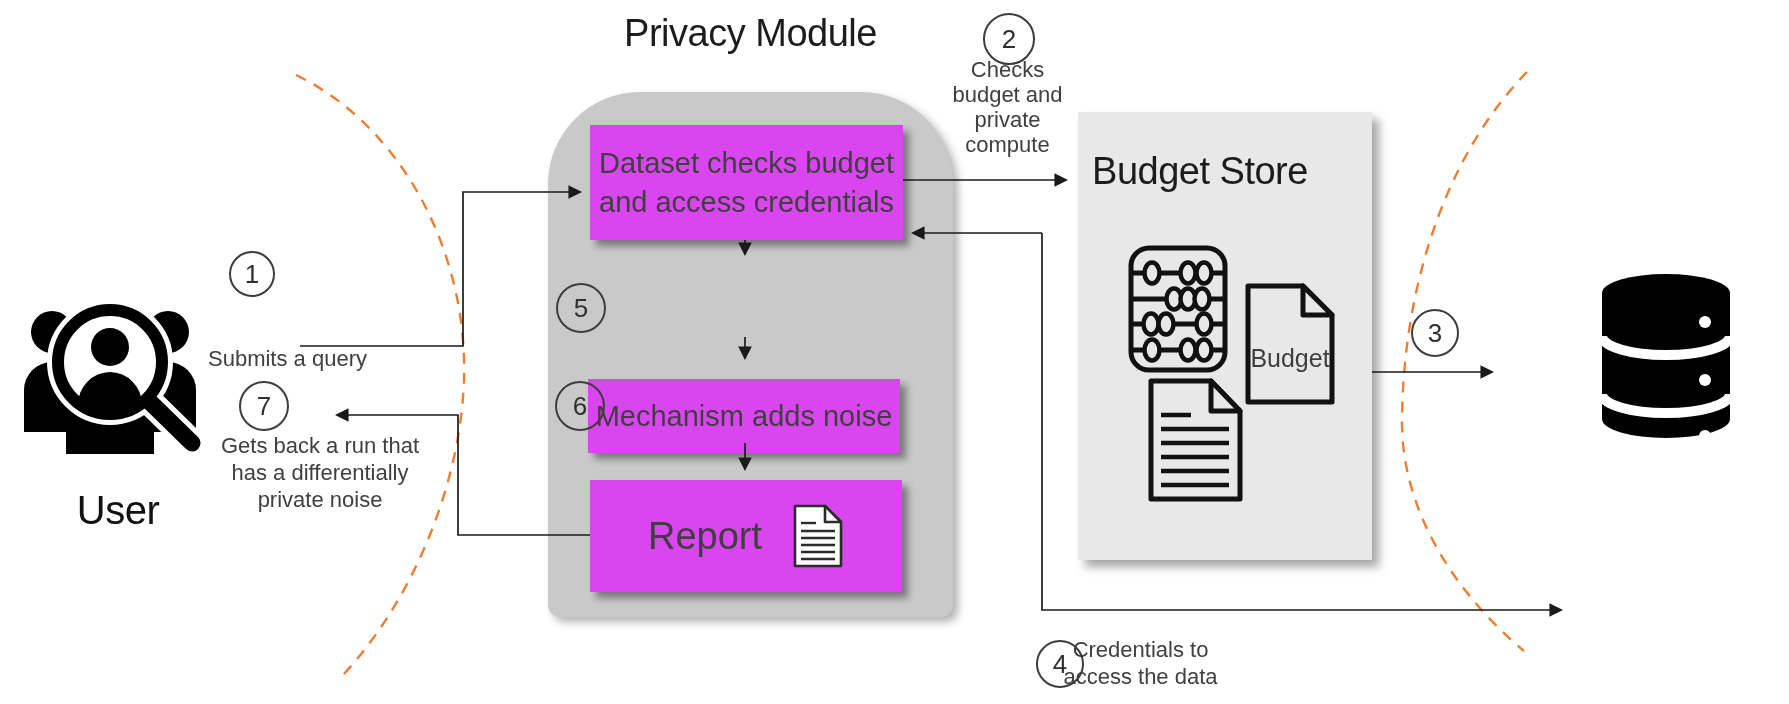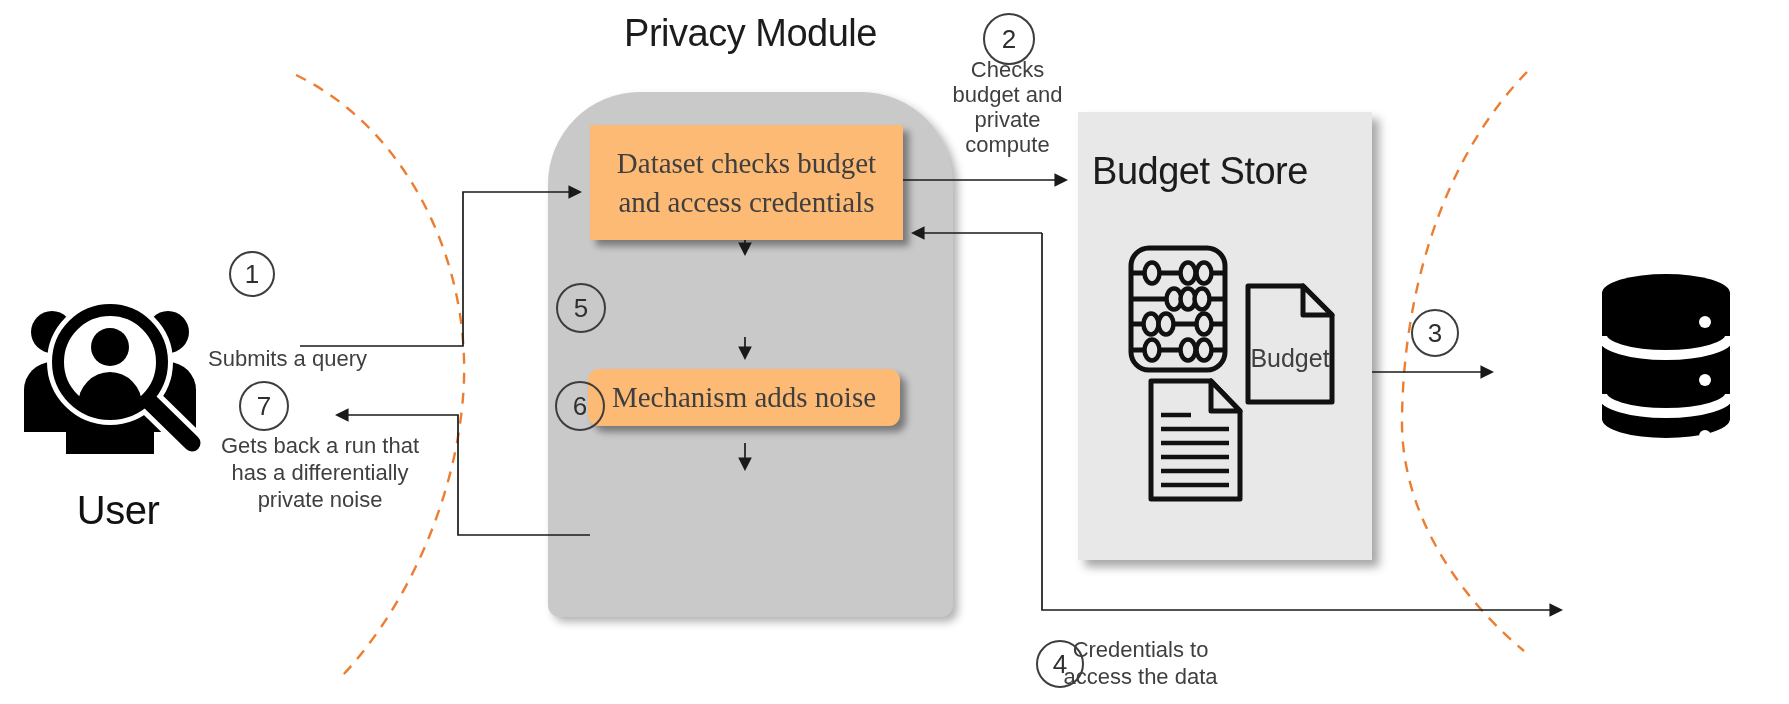--- a/index.html
+++ b/index.html
@@ -16,27 +16,27 @@
   
   .big-title{font-size:38px;color:#1c1c1c;text-align:center;letter-spacing:-0.5px;}
   .entity-title{font-size:40px;color:#111;text-align:center;letter-spacing:-0.5px;line-height:48px;}
 
   
   .pm-container{
     left:548px;top:92px;width:405px;height:525px;background:#c9c9c9;
     border-radius:92px 92px 12px 12px;box-shadow:5px 5px 9px rgba(0,0,0,.30);z-index:1;
   }
   .white-box{
-    position:absolute;background:#fdba74;box-shadow:6px 6px 7px rgba(0,0,0,.40);
+    position:absolute;background:#d946ef;box-shadow:6px 6px 7px rgba(0,0,0,.40);
     display:flex;align-items:center;justify-content:center;text-align:center;
-    font-size:29px;line-height:39px;color:#3f3f3f;z-index:2;font-family:Liberation Serif, serif;
+    font-size:29px;line-height:39px;color:#3f3f3f;z-index:2;
   }
   #box-dataset{left:590px;top:125px;width:313px;height:115px;}
   #box-private{left:588px;top:265px;width:312px;height:72px;}
-  #box-mechanism{left:588px;top:369px;width:312px;height:57px;border-radius:11px;}
+  #box-mechanism{left:588px;top:379px;width:312px;height:74px;}
   #box-report{left:590px;top:480px;width:312px;height:112px;gap:30px;}
   #box-report .report-word{font-size:38px;color:#3f3f3f;}
 
   
   .store-panel{
     left:1078px;top:112px;width:294px;height:448px;background:#e9e8e8;
     box-shadow:7px 7px 9px rgba(0,0,0,.35);z-index:1;
   }
   .store-title{left:1078px;top:150px;width:244px;}
 
@@ -75,20 +75,33 @@
 <div class="stage">
 
   <div class="abs pm-container"></div>
   <div class="abs store-panel"></div>
 
   <div class="white-box" id="box-dataset">
     <span style="width:295px">Dataset checks budget and access credentials</span>
   </div>
   <div class="white-box" id="box-mechanism">
     <span>Mechanism adds noise</span>
+  </div>
+  <div class="white-box" id="box-report">
+    <span class="report-word">Report</span>
+    <svg width="52" height="66" viewBox="0 0 52 66">
+      <path d="M3 63 V3 H33 L49 19 V63 Z" fill="#ffffff" stroke="#2b2b2b" stroke-width="2.6" stroke-linejoin="round"></path>
+      <path d="M33 3 V19 H49 Z" fill="#ffffff" stroke="#2b2b2b" stroke-width="2.6" stroke-linejoin="round"></path>
+      <line x1="9" y1="20" x2="24" y2="20" stroke="#2b2b2b" stroke-width="2.4"></line>
+      <line x1="9" y1="28" x2="43" y2="28" stroke="#2b2b2b" stroke-width="2.4"></line>
+      <line x1="9" y1="35" x2="43" y2="35" stroke="#2b2b2b" stroke-width="2.4"></line>
+      <line x1="9" y1="42" x2="43" y2="42" stroke="#2b2b2b" stroke-width="2.4"></line>
+      <line x1="9" y1="49" x2="43" y2="49" stroke="#2b2b2b" stroke-width="2.4"></line>
+      <line x1="9" y1="56" x2="43" y2="56" stroke="#2b2b2b" stroke-width="2.4"></line>
+    </svg>
   </div>
 
   <svg id="connector-layer" width="1789" height="704" viewBox="0 0 1789 704">
     <defs>
       <marker id="ah" viewBox="0 0 10 10" refX="8.5" refY="5" markerWidth="8" markerHeight="8" orient="auto-start-reverse">
         <path d="M0 0 L10 5 L0 10 Z" fill="#1a1a1a"></path>
       </marker>
     </defs>
 
     <path d="M296 75 C400 125, 468 250, 464 380 C460 492, 408 606, 342 676" fill="none" stroke="#ED7D31" stroke-width="2.4" stroke-dasharray="11 9"></path>

